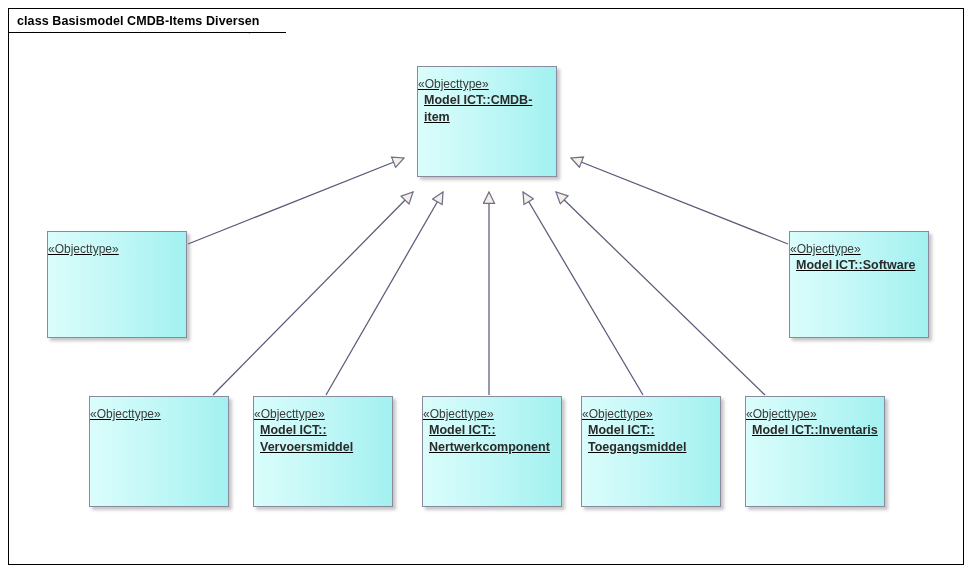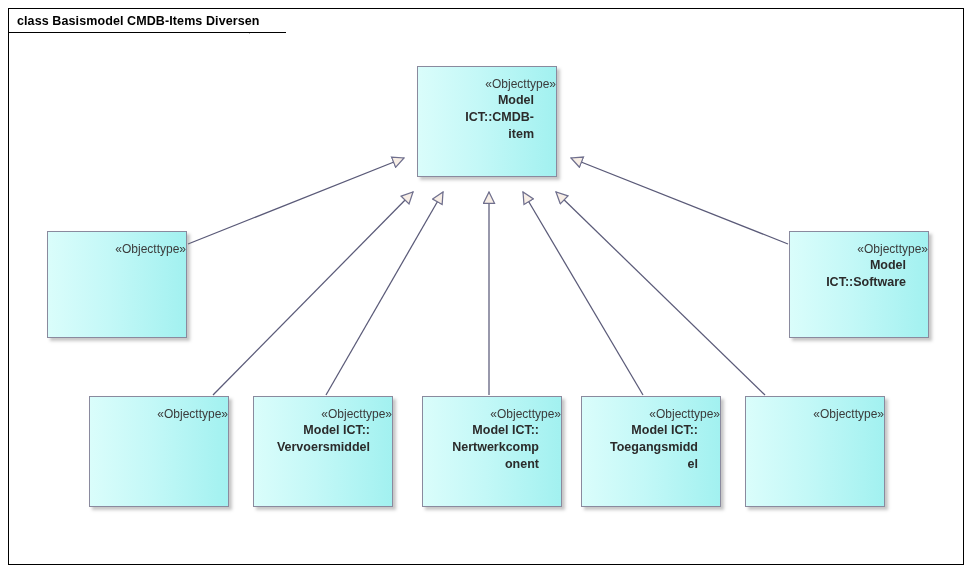--- a/index.html
+++ b/index.html
@@ -70,35 +70,36 @@
   }
 
   
   .uml-box {
     position: absolute;
     box-sizing: border-box;
     border: 1px solid #8a8a9e;
     background: linear-gradient(to right, #dafdfb 0%, #c3f8f7 45%, #a2f1f0 100%);
     box-shadow: 3px 3px 3px rgba(120,120,120,0.42);
     padding-top: 9px;
-    text-align: right;
+    text-align: left;
     overflow: hidden;
+    text-decoration: underline;
   }
   .uml-stereotype {
     font-size: 12px;
     color: #3b3b3b;
     line-height: 16px;
     white-space: nowrap;
   }
   .uml-name {
     font-size: 12.5px;
     font-weight: bold;
     color: #2b2b2b;
     line-height: 17px;
-    padding: 0 22px;
+    padding: 0 6px;
     word-wrap: break-word;
   }
 </style>
 </head>
 <body>
 
 <div id="canvas">
 
   <div id="frame"></div>
 
@@ -164,15 +165,16 @@
     <div class="uml-name"><span>Model ICT::</span><br><span>Nertwerkcomponent</span></div>
   </div>
 
   <div class="uml-box" style="left:581px; top:396px; width:140px; height:111px;">
     <div class="uml-stereotype">«Objecttype»</div>
     <div class="uml-name"><span>Model ICT::</span><br><span>Toegangsmiddel</span></div>
   </div>
 
   <div class="uml-box" style="left:745px; top:396px; width:140px; height:111px;">
     <div class="uml-stereotype">«Objecttype»</div>
+    <div class="uml-name">Model ICT::Inventaris</div>
   </div>
 
 </div>
 
 </body></html>

